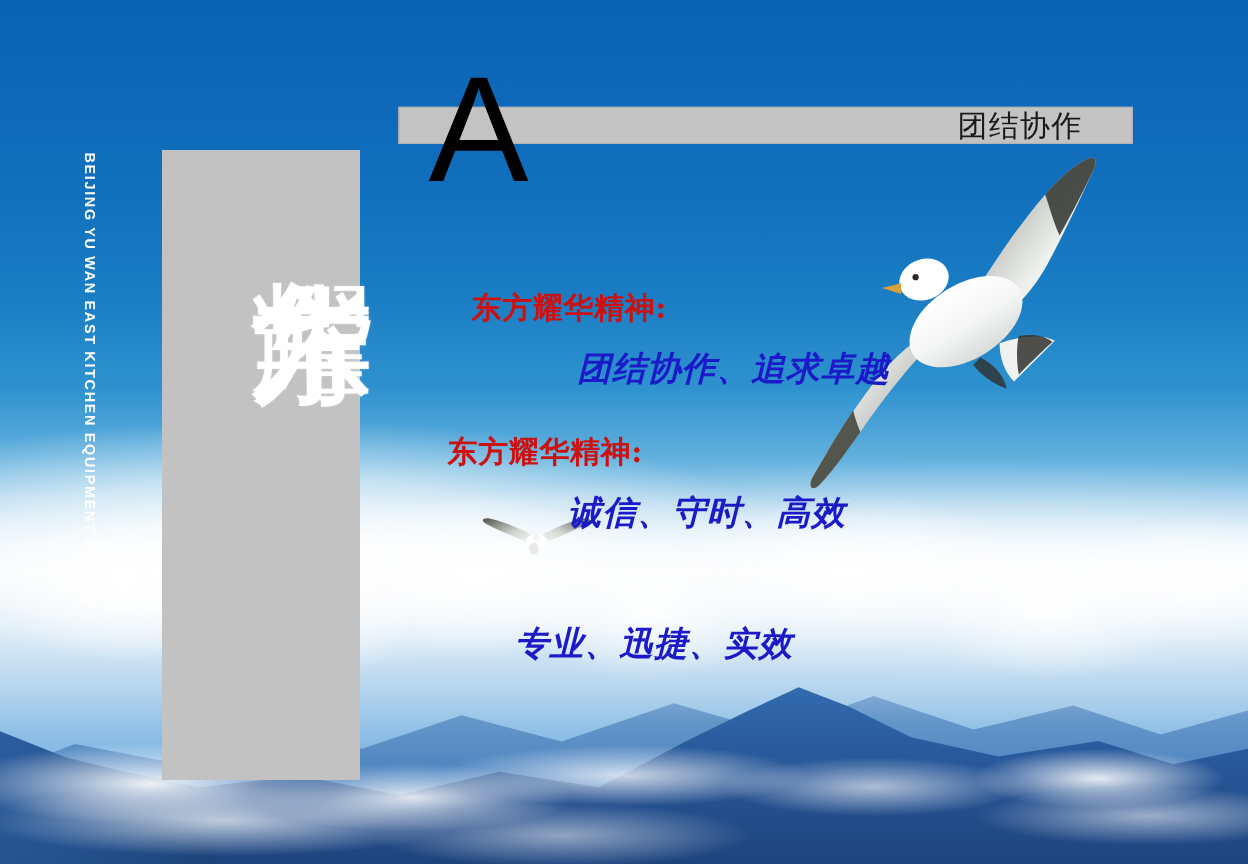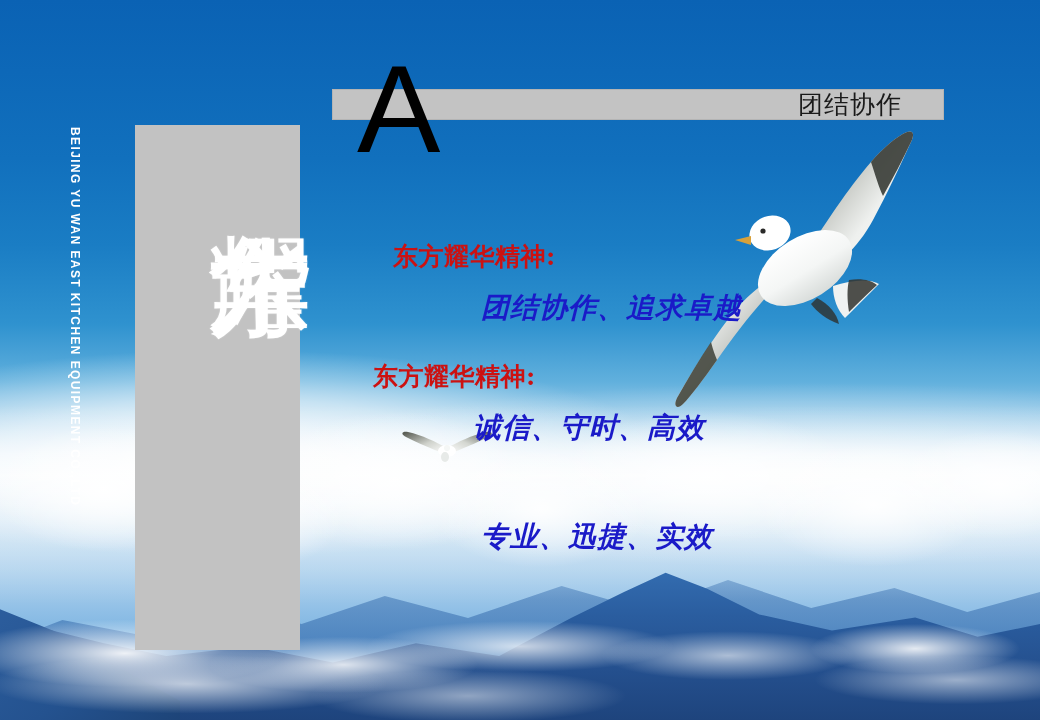--- a/index.html
+++ b/index.html
@@ -184,21 +184,21 @@
     color:#1a1ac8;
     white-space:nowrap;
     letter-spacing:1px;
     text-align:center;
   }
   #blk1{left:393px;top:240px;}
   #blk1 .c-body{margin-left:88px;margin-top:16px;}
   #blk2{left:373px;top:360px;}
   #blk2 .c-body{margin-left:100px;margin-top:16px;}
   #blk3{left:393px;top:482px;}
-  #blk3 .c-body{margin-left:88px;margin-top:36px;}
+  #blk3 .c-body{margin-left:36px;margin-top:36px;}
 
   
   .bird{position:absolute;z-index:4;}
   #gull-big{left:665px;top:128px;width:280px;height:290px;}
   #gull-small{left:398px;top:422px;width:98px;height:48px;z-index:8;}
 </style>
 </head>
 <body>
 
 <div id="slide">

